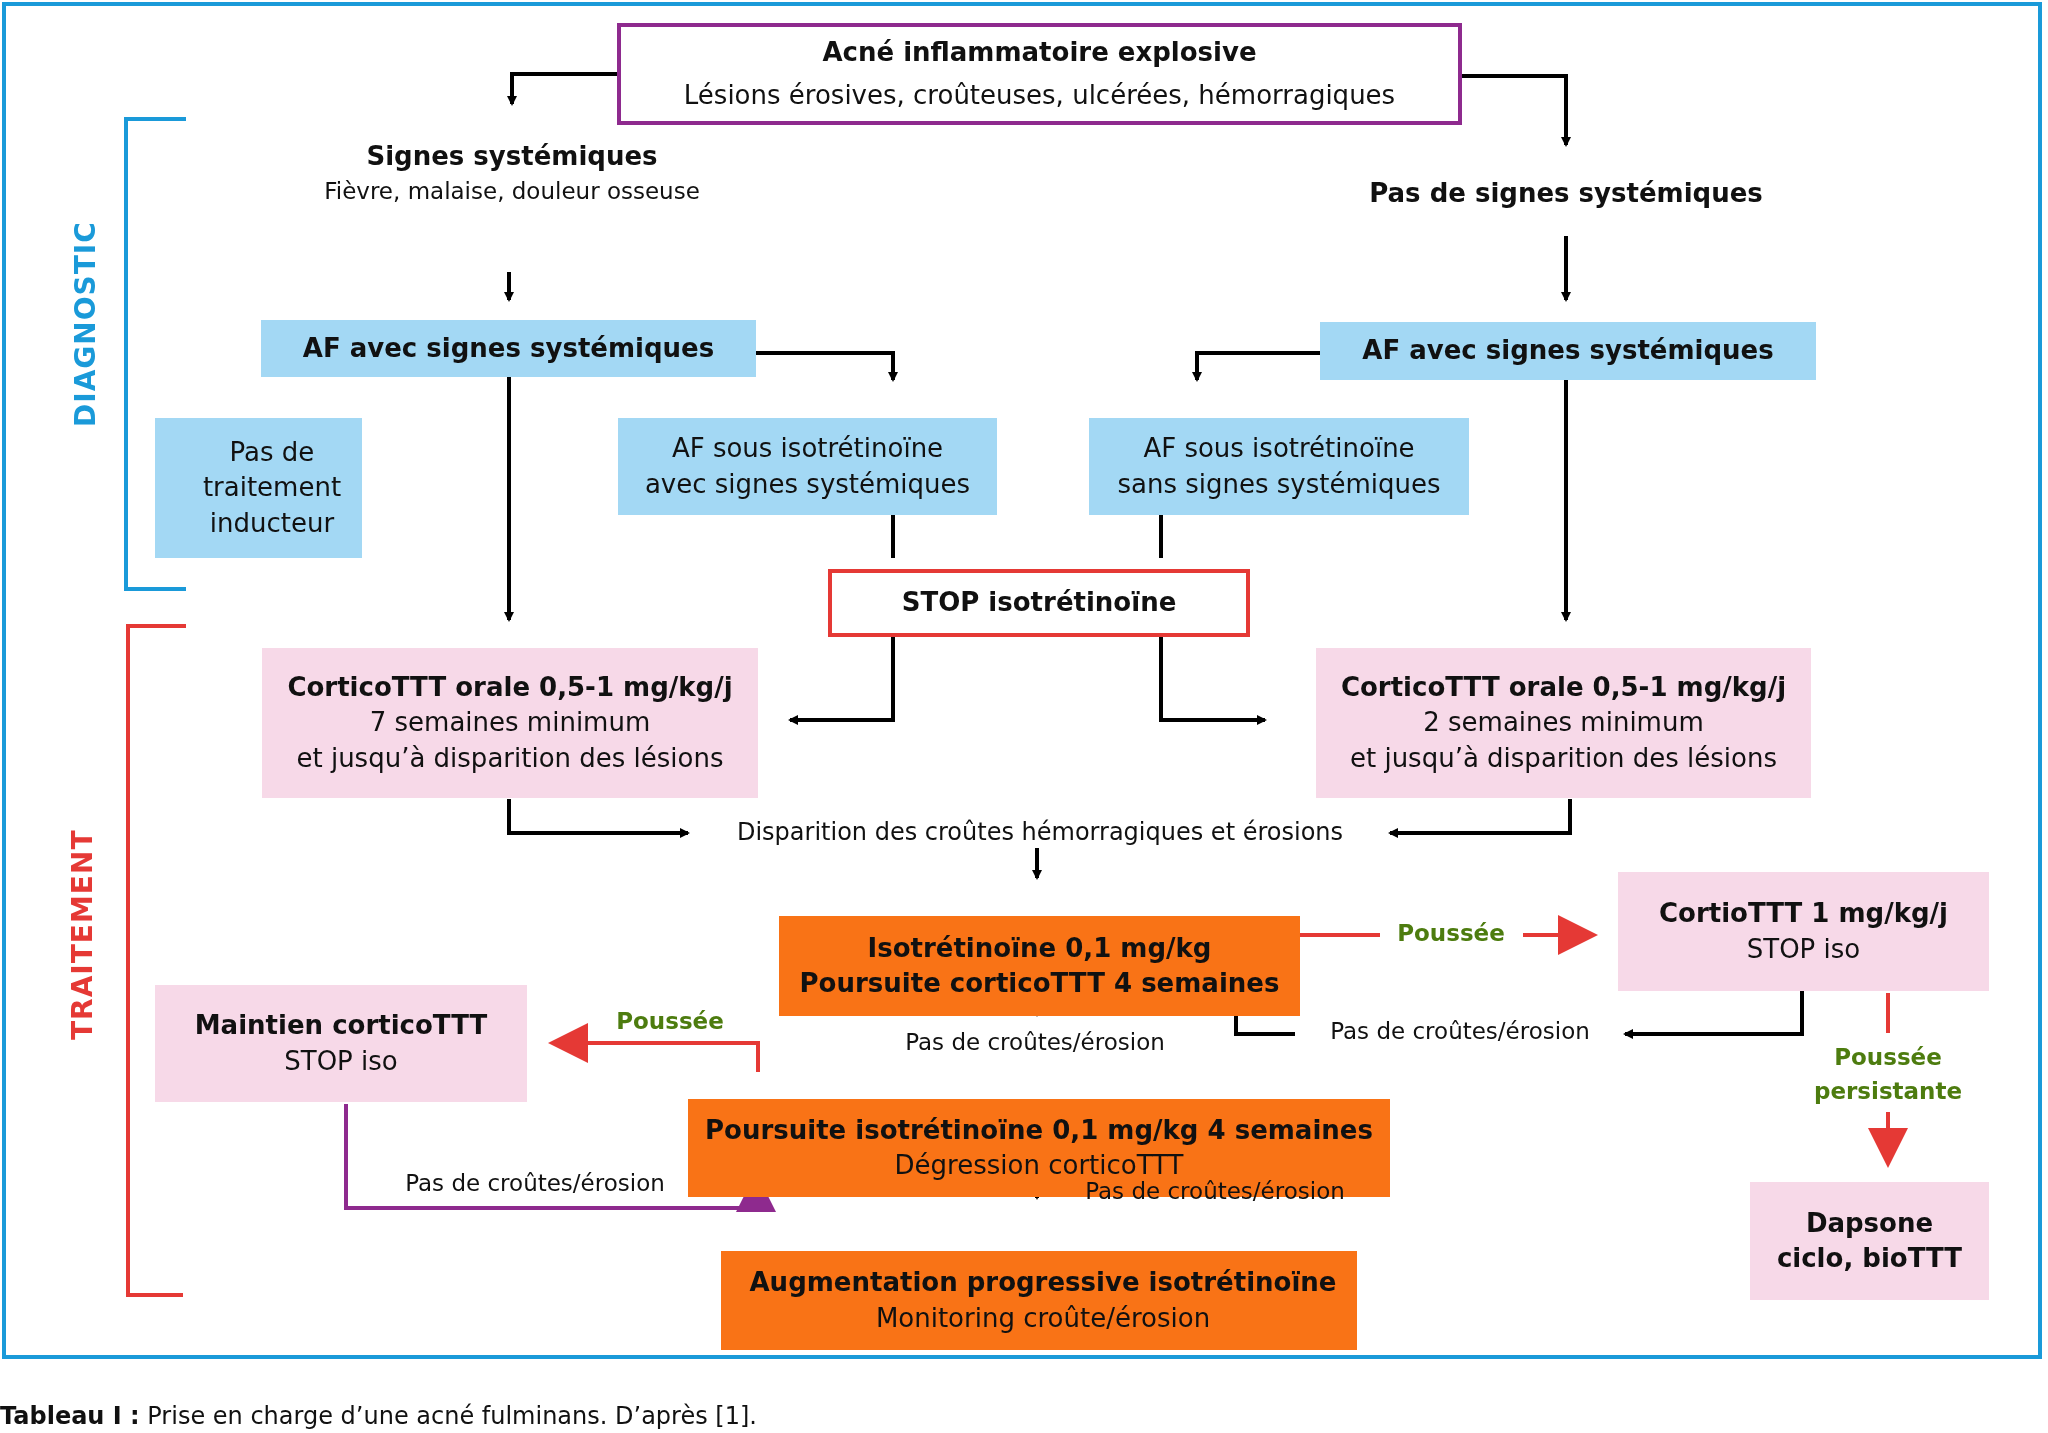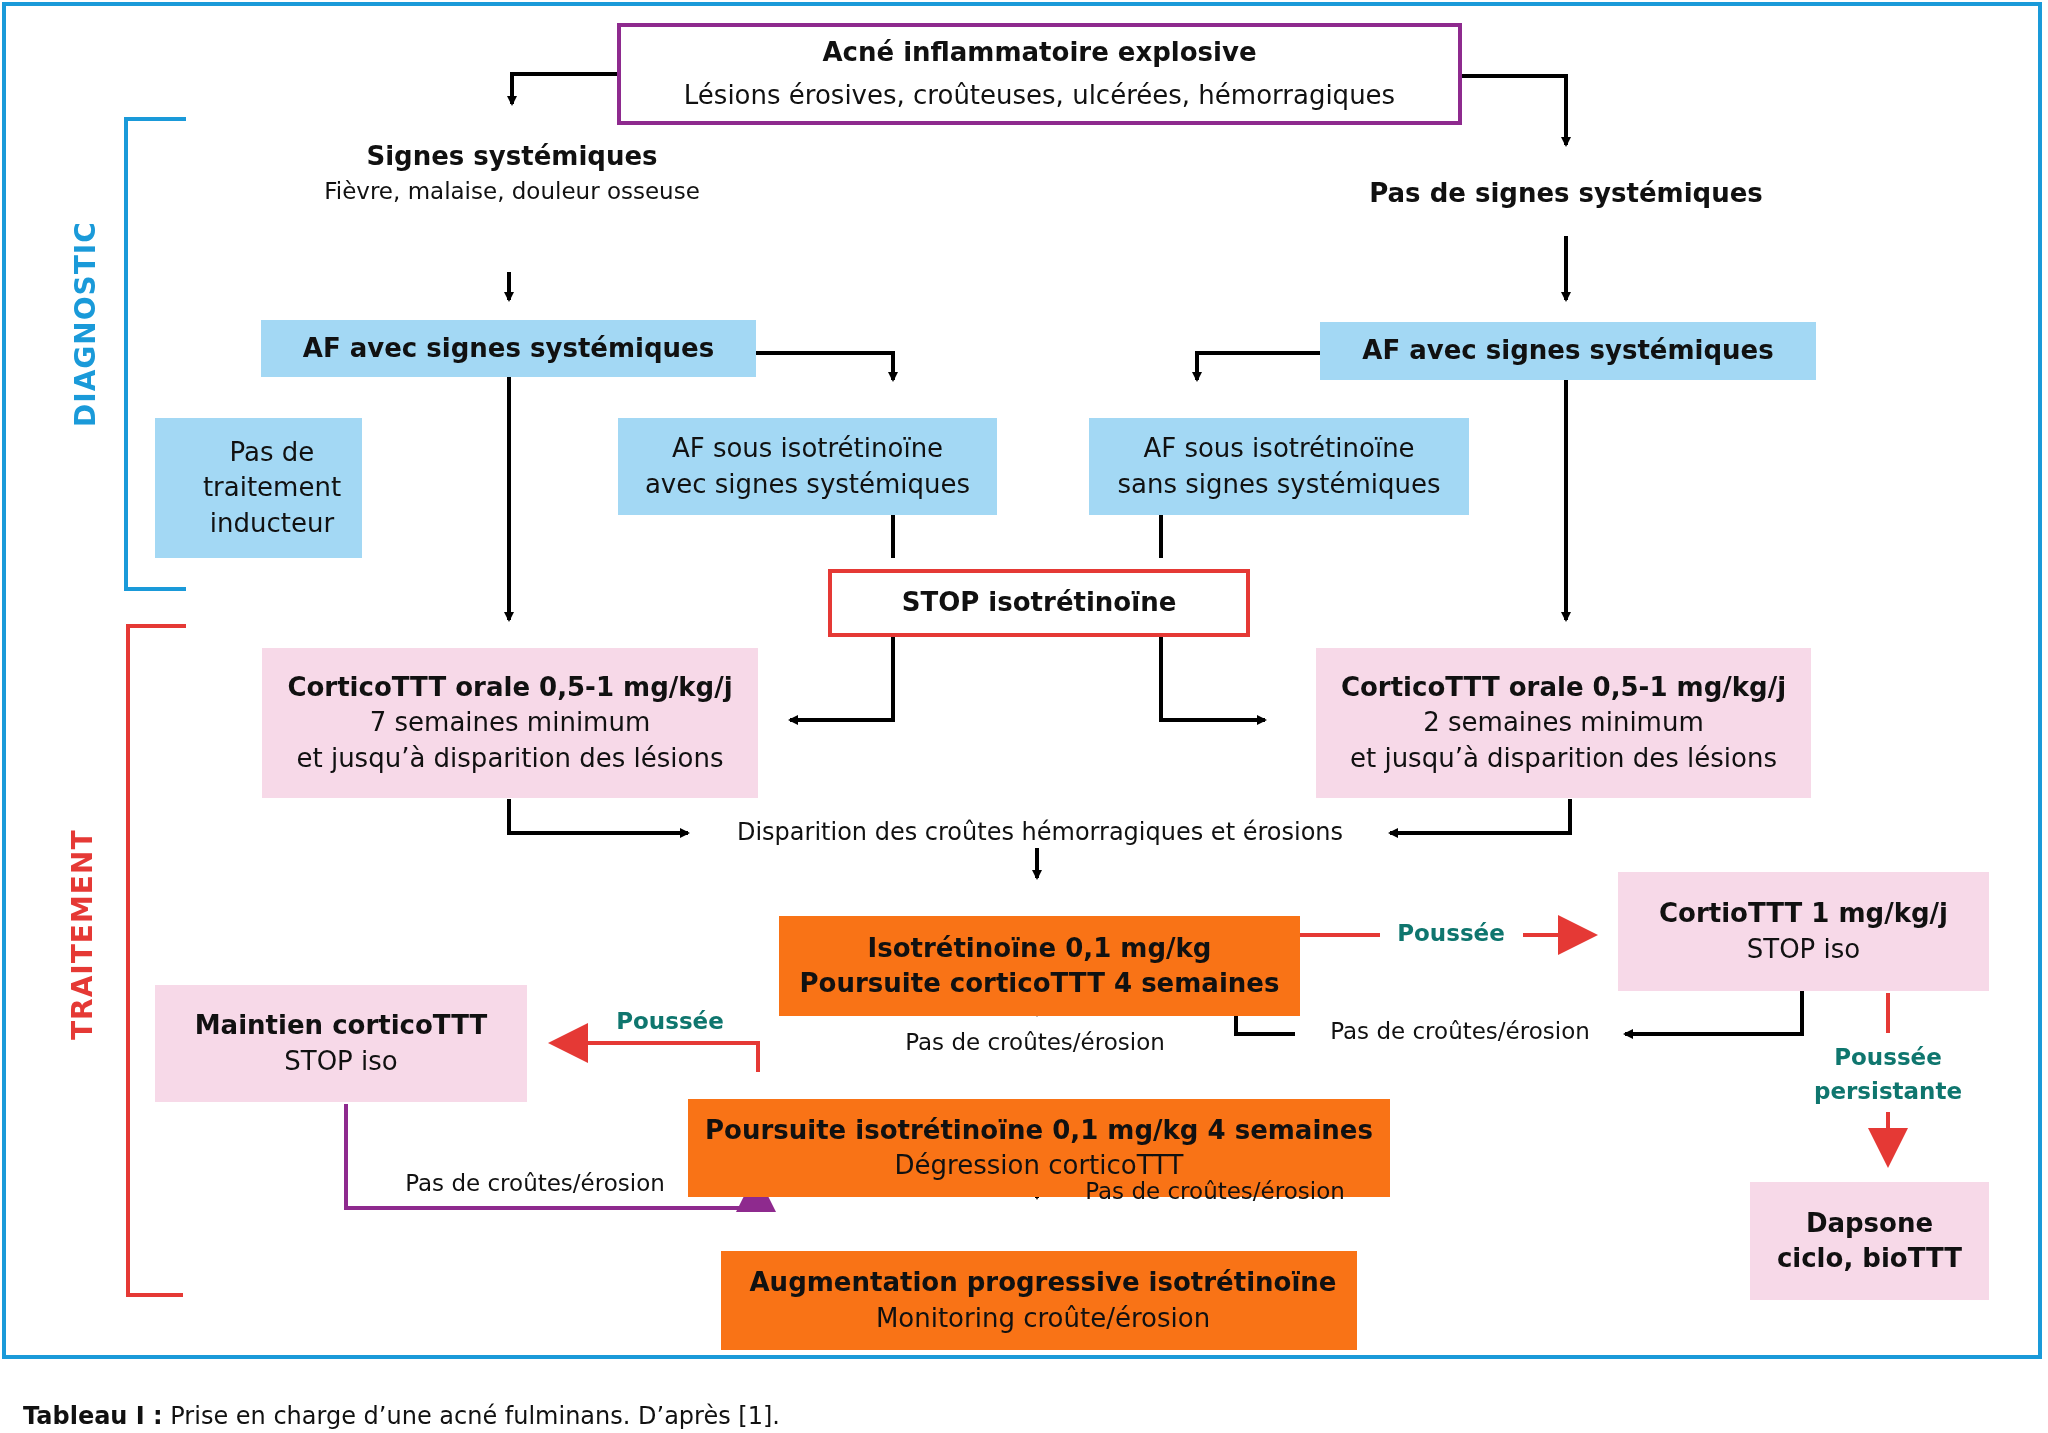--- a/index.html
+++ b/index.html
@@ -11,25 +11,25 @@
   .node { position: absolute; box-sizing: border-box; display: flex; flex-direction: column;
           align-items: center; justify-content: center; text-align: center; line-height: 1.35; }
   .blue { background: #a3d8f4; }
   .pink { background: #f7d9e8; }
   .peach { background: #f97316; margin-top: 28px; }
   .b { font-weight: bold; }
   .fs26 { font-size: 26px; }
   .fs24 { font-size: 24px; }
   .fs23 { font-size: 23px; }
   .txt { position: absolute; text-align: center; white-space: nowrap; }
-  .red-txt { color: #0f766e; font-weight: bold; }
+  .red-txt { color: #4d7c0f; font-weight: bold; }
   .vlabel { position: absolute; transform: rotate(-90deg); transform-origin: center center;
             font-weight: bold; font-size: 28px; letter-spacing: 1px; white-space: nowrap; }
   .caption { position: absolute; left: 0; top: 1402px; font-size: 24px; white-space: nowrap; }
-  .caption .lbl { font-weight: bold; padding-left: 23px; }
+  .caption .lbl { font-weight: bold; }
 </style>
 </head>
 <body>
 
 <div class="frame"></div>
 
 <svg class="wires" viewBox="0 0 2048 1433">
   <defs>
     <marker id="ab" markerWidth="10" markerHeight="10" refX="8" refY="5" orient="auto" markerUnits="userSpaceOnUse" viewBox="0 0 10 10">
       <path d="M0,0 L10,5 L0,10 z" fill="#000"></path>

